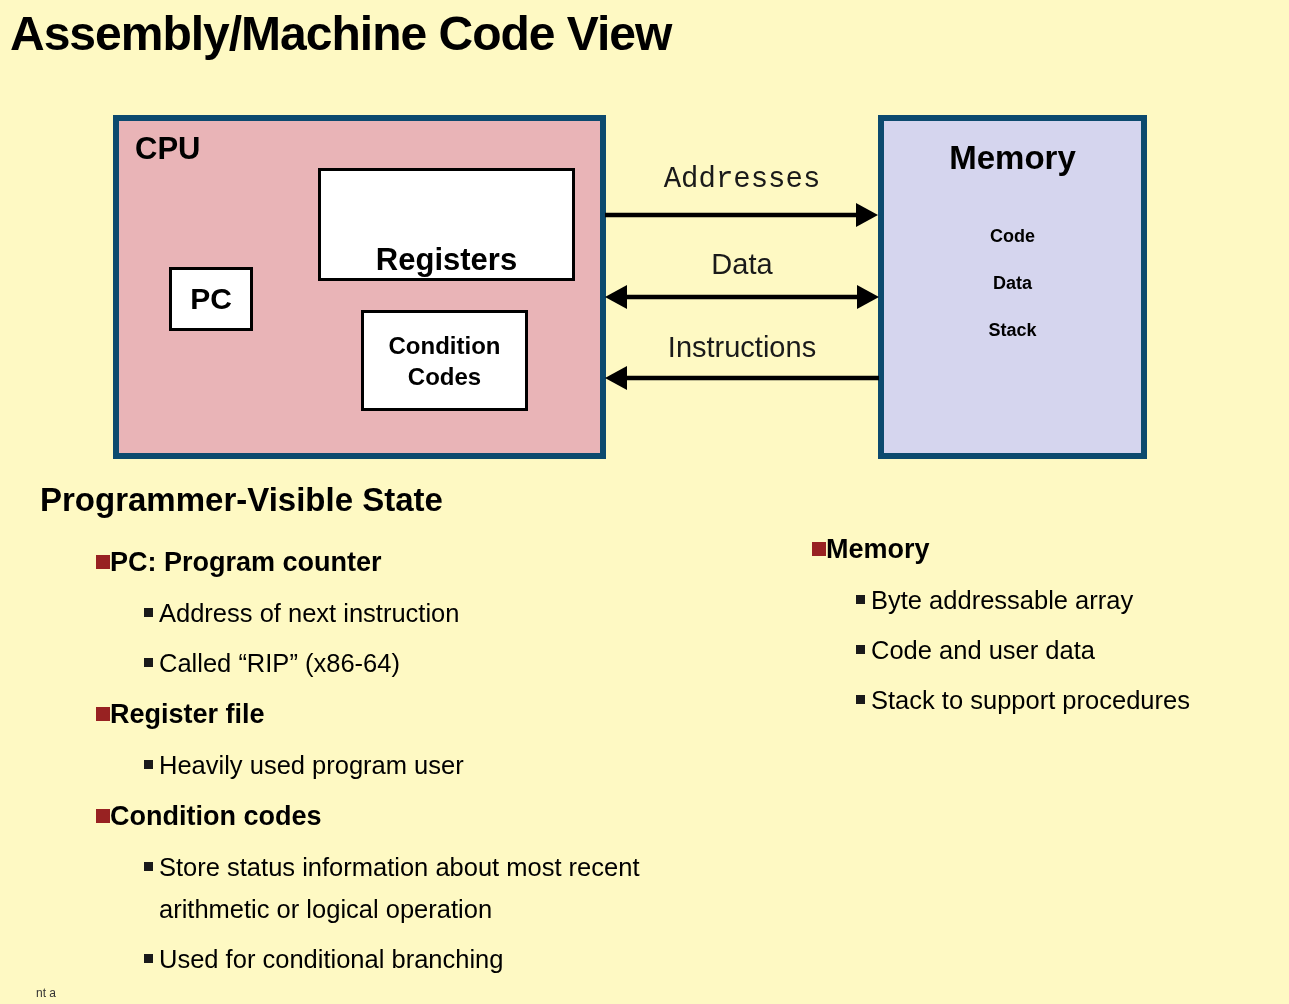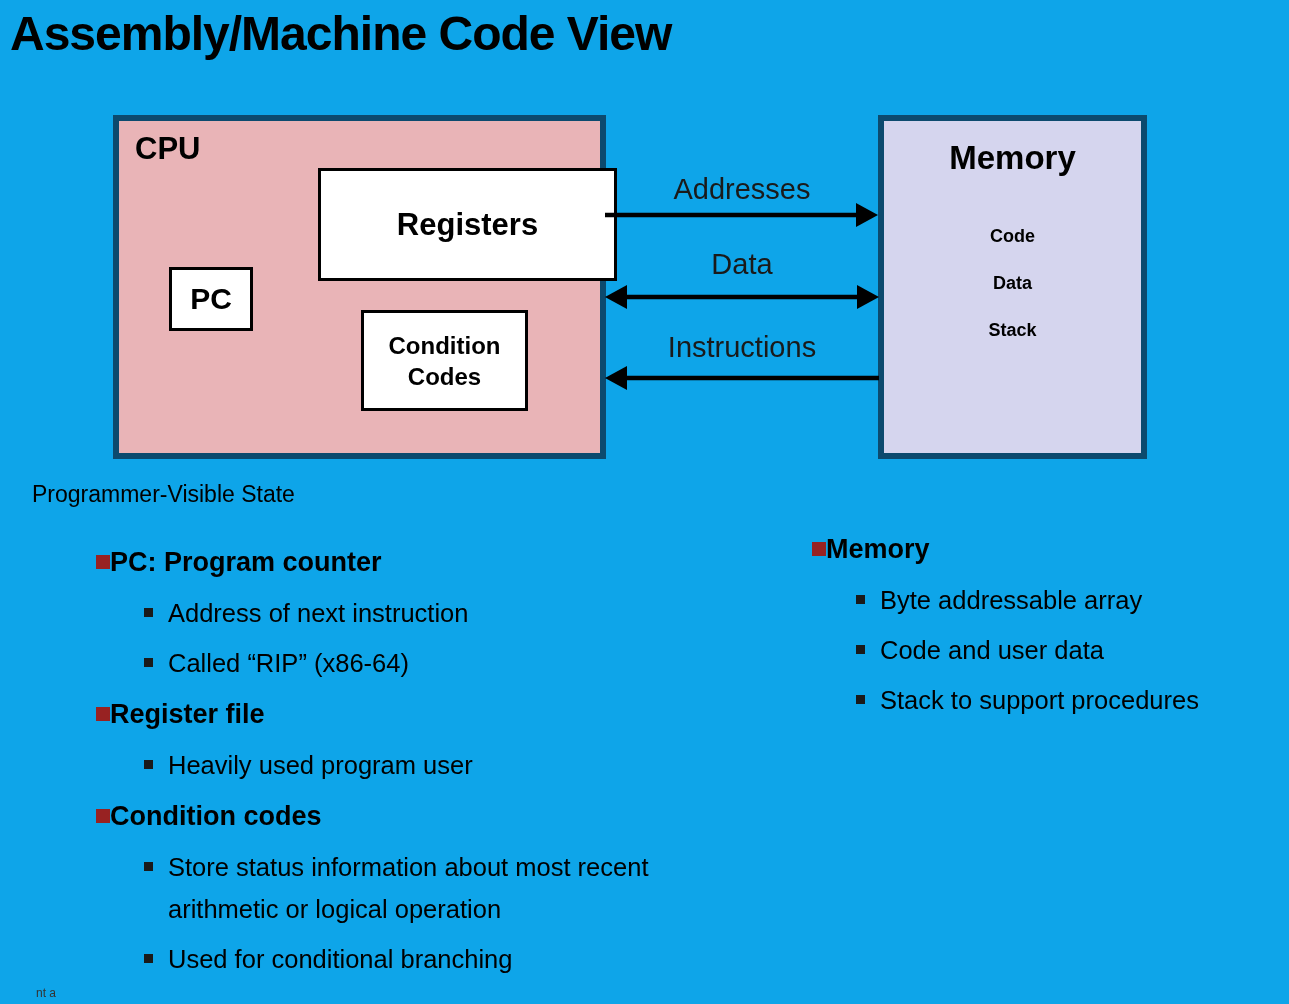--- a/index.html
+++ b/index.html
@@ -1,49 +1,49 @@
 <!DOCTYPE html>
 <html><head>
 <meta charset="utf-8">
 <style>
   html,body{margin:0;padding:0;background:#fff;}
   .slide{
-    position:relative;width:1289px;height:1004px;background:#0ea5e9;overflow:hidden;
+    position:relative;width:1289px;height:1004px;background:#fef9c3;overflow:hidden;
     font-family:"Liberation Sans", sans-serif;color:#000;
   }
   .title{
     position:absolute;left:10px;top:6px;font-size:48px;font-weight:700;letter-spacing:-1px;
   }
   
   .box{position:absolute;box-sizing:border-box;border:6px solid #0c4a6e;}
   .cpu-box{left:113px;top:115px;width:493px;height:344px;background:#e9b4b7;}
   .mem-box{left:878px;top:115px;width:269px;height:344px;background:#d5d5ee;}
   .cpu-label{position:absolute;left:16px;top:10px;font-size:31px;font-weight:700;}
   .inner{position:absolute;box-sizing:border-box;border:3px solid #000;background:#fff;
          display:flex;align-items:center;justify-content:center;font-weight:700;text-align:center;}
-  .registers-box{left:199px;top:47px;width:299px;height:113px;font-size:31px;}
+  .registers-box{left:199px;top:47px;width:257px;height:113px;font-size:31px;align-items:flex-end;}
   .pc-box{left:50px;top:146px;width:84px;height:64px;font-size:30px;}
   .cc-box{left:242px;top:189px;width:167px;height:101px;font-size:24px;flex-direction:column;line-height:31px;}
   .mem-title{padding-top:18px;text-align:center;font-size:33px;font-weight:700;}
   .mem-items{margin-top:36px;text-align:center;font-size:18px;font-weight:700;line-height:47px;}
   
   .arrows-svg{position:absolute;left:605px;top:115px;width:274px;height:344px;}
   .arrow-label{position:absolute;left:605px;width:274px;text-align:center;font-size:29px;color:#1a1a1a;}
-  .lbl-addresses{top:173px;}
+  .lbl-addresses{top:163px;font-family:Liberation Mono, monospace;}
   .lbl-data{top:248px;}
   .lbl-instructions{top:331px;}
   
-  .pvs-heading{position:absolute;left:32px;top:481px;font-size:23px;font-weight:400;}
+  .pvs-heading{position:absolute;left:40px;top:481px;font-size:33px;font-weight:700;}
   .col{position:absolute;}
   .col-left{left:96px;top:540px;width:668px;}
   .col-right{left:812px;top:527px;width:478px;}
   .b1{display:flex;gap:0;align-items:flex-start;margin:0 0 8px 0;
       font-size:27px;font-weight:700;line-height:44px;}
   .sq1{flex:0 0 auto;width:14px;height:14px;margin-top:15px;background:#982222;}
-  .b2{display:flex;gap:15px;align-items:flex-start;margin:0 0 8px 48px;
+  .b2{display:flex;gap:6px;align-items:flex-start;margin:0 0 8px 48px;
       font-size:25.5px;line-height:42px;}
   .col-right .b2{margin-left:44px;}
   .sq2{flex:0 0 auto;width:9px;height:9px;margin-top:16px;background:#1a1a1a;}
   .b2 .txt{max-width:545px;}
   .col-right .b2 .txt{max-width:430px;}
   .footer-frag{position:absolute;left:0px;top:986px;font-size:12px;color:#333;padding-left:36px;}
 </style>
 </head>
 <body>
 

